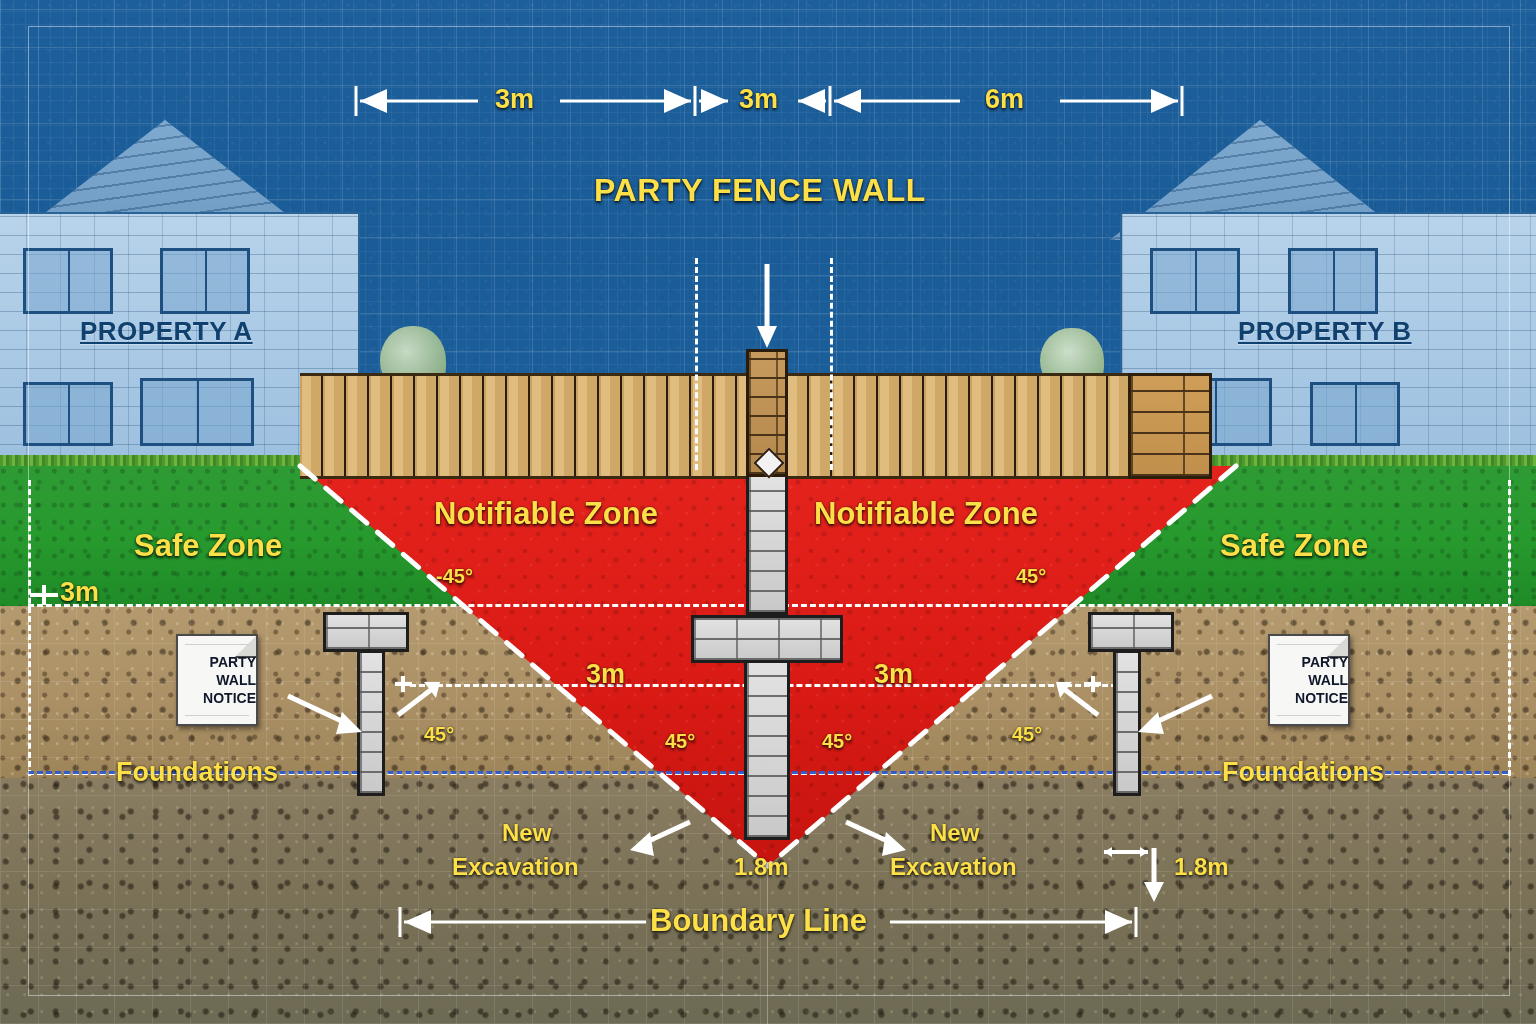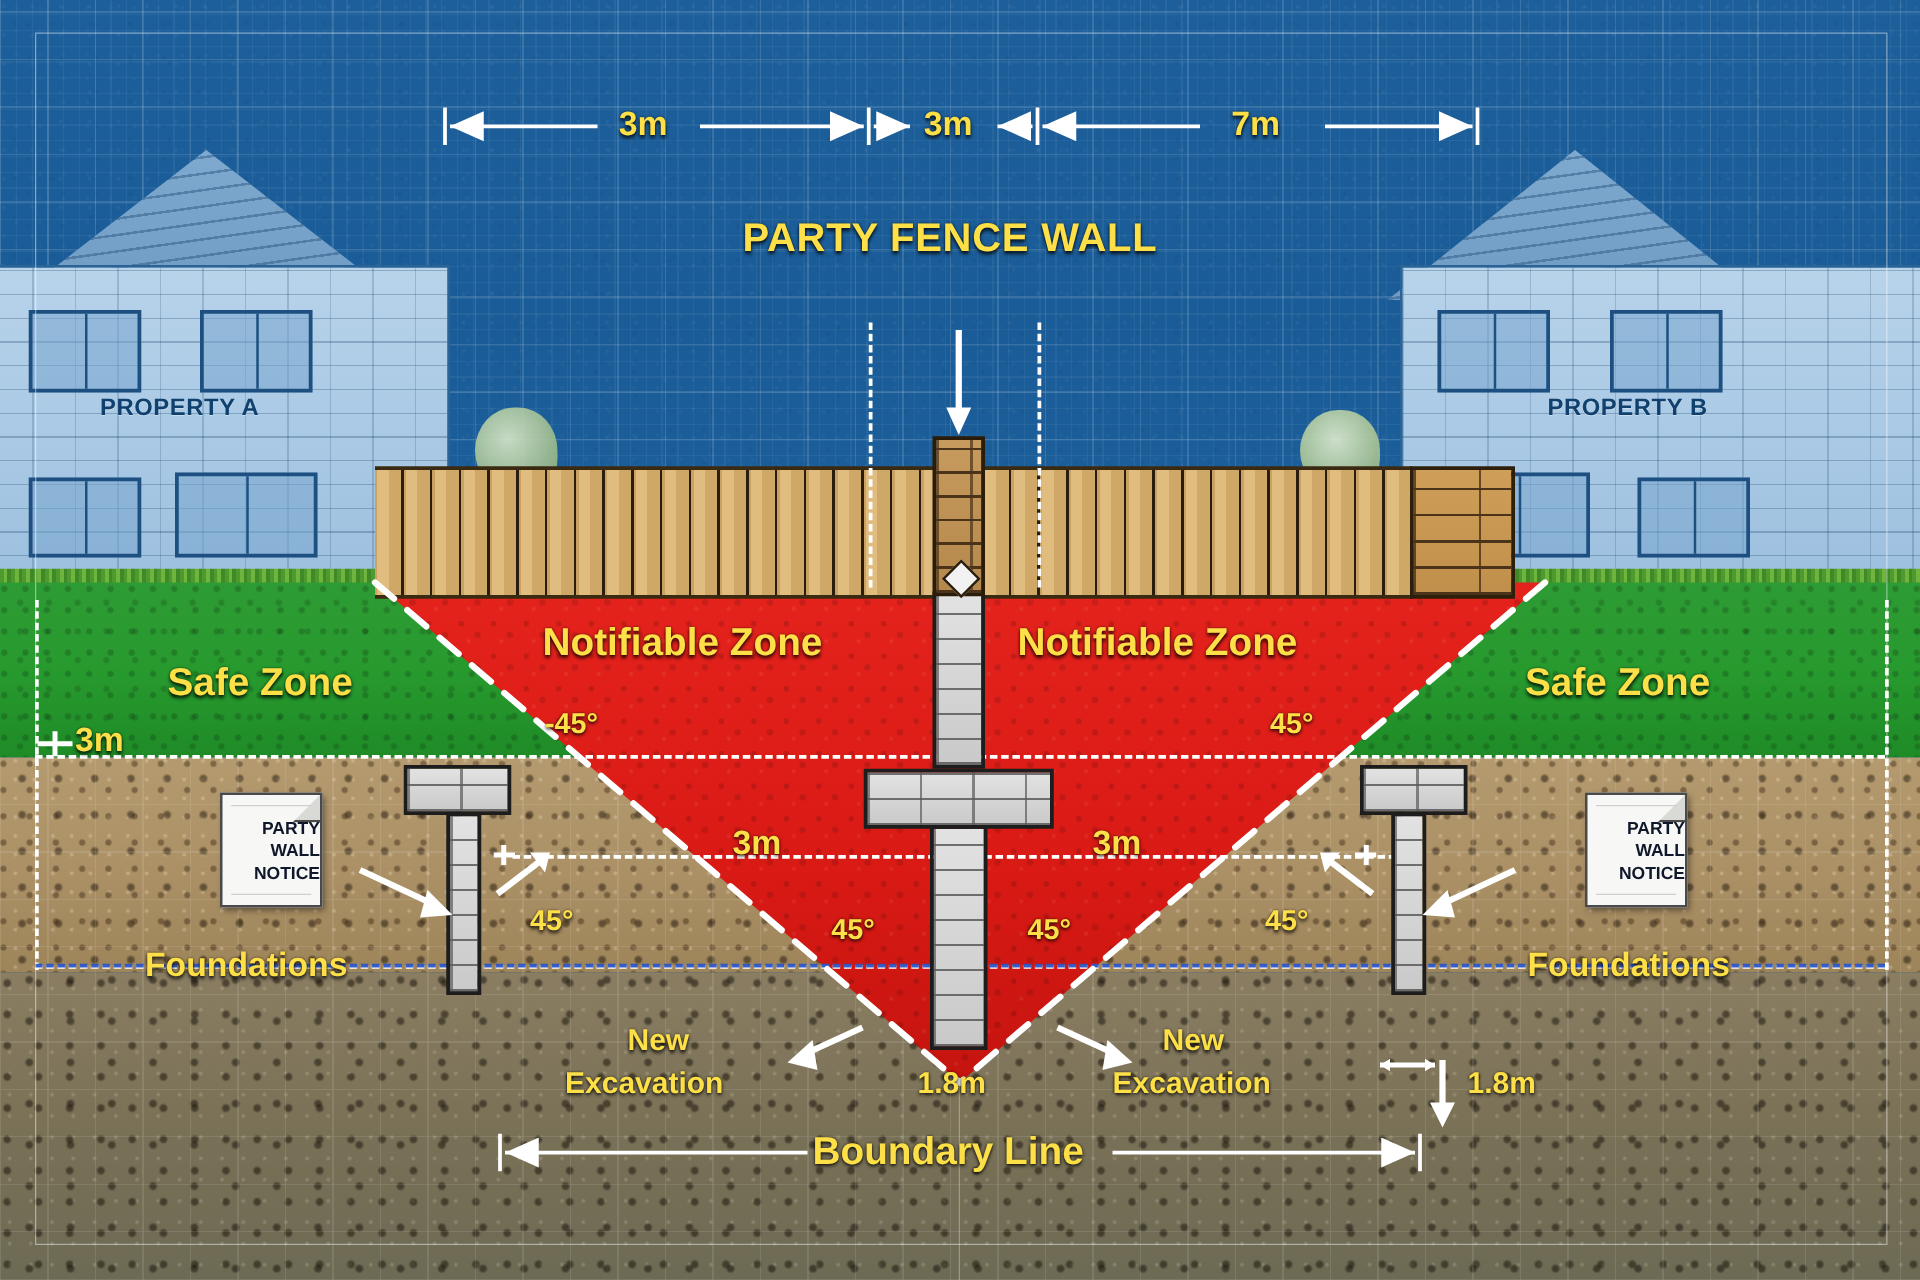--- a/index.html
+++ b/index.html
@@ -34,22 +34,22 @@
   .house{position:absolute;bottom:0;}
   .hbody{position:absolute;bottom:0;width:100%;
     background:
       repeating-linear-gradient(0deg, rgba(20,60,100,.28) 0 1px, transparent 1px 19px),
       repeating-linear-gradient(90deg, rgba(20,60,100,.2) 0 1px, transparent 1px 34px),
       linear-gradient(180deg,#b8d3ea 0%,#a8c8e4 60%,#9dc0df 100%);
     border:2px solid #2a6496;}
   .roof{position:absolute;width:100%;}
   .win{position:absolute;background:rgba(120,165,205,.55);border:3px solid #1d4f80;}
   .win:after{content:"";position:absolute;left:50%;top:0;bottom:0;width:2px;background:#1d4f80;}
-  .plabel{position:absolute;color:#10406e;font-weight:bold;font-size:19px;letter-spacing:.5px;
-    text-shadow:0 1px 0 rgba(255,255,255,.35);white-space:nowrap;}
+  .plabel{position:absolute;color:#10406e;font-weight:bold;font-size:26px;letter-spacing:.5px;
+    text-shadow:0 1px 0 rgba(255,255,255,.35);white-space:nowrap;text-decoration:underline;}
 
   
   .bush{position:absolute;border-radius:50% 50% 45% 55%;}
 
   
   #grass{left:0;top:455px;width:1536px;height:22px;
     background:repeating-linear-gradient(90deg,#4f9a2e 0 3px,#6fb53d 3px 6px,#3f8a26 6px 9px);}
   #safeband{left:0;top:466px;width:1536px;height:140px;
     background:
       radial-gradient(circle at 20% 30%, rgba(0,0,0,.18) 0 2px, transparent 3px),
@@ -105,21 +105,21 @@
       linear-gradient(180deg,#e2e2e2,#c9c9c9);
     border:3px solid #1d1d1d;box-sizing:border-box;}
 
   
   .wlbl{position:absolute;color:#fde047;font-weight:bold;white-space:nowrap;
     text-shadow:0 2px 3px rgba(0,0,0,.75),0 0 2px rgba(0,0,0,.6);}
   .title1{font-size:32px;letter-spacing:.6px;}
   .title2{font-size:23px;}
   .zone{font-size:31px;}
   .dim{font-size:27px;}
-  .ang{font-size:23px;}
+  .ang{font-size:20px;}
   .small{font-size:24px;}
 
   
   .dashH{position:absolute;height:0;border-top:3px dashed #fff;}
   .dashV{position:absolute;width:0;border-left:3px dashed #fff;}
   .dashdot{position:absolute;height:0;
     border-top:3px dashed #2b56c8;}
 
   
   .notice{position:absolute;width:78px;height:88px;background:#f7f7f5;
@@ -269,21 +269,21 @@
 
     <line x1="699" y1="101" x2="728" y2="101" stroke="#fff" stroke-width="3" marker-end="url(#ah)"></line>
     <line x1="826" y1="101" x2="798" y2="101" stroke="#fff" stroke-width="3" marker-end="url(#ah)"></line>
 
     <line x1="834" y1="101" x2="960" y2="101" stroke="#fff" stroke-width="3" marker-start="url(#ahs)"></line>
     <line x1="1060" y1="101" x2="1178" y2="101" stroke="#fff" stroke-width="3" marker-end="url(#ah)"></line>
   </svg>
 
   <span class="wlbl dim" style="left:495px;top:84px;">3m</span>
   <span class="wlbl dim" style="left:739px;top:84px;">3m</span>
-  <span class="wlbl dim" style="left:985px;top:84px;">7m</span>
+  <span class="wlbl dim" style="left:985px;top:84px;">6m</span>
 
   <span class="wlbl title1" style="left:594px;top:172px;">PARTY FENCE WALL</span>
 
   <svg width="1536" height="1024" style="z-index:9;">
     <line x1="767" y1="264" x2="767" y2="330" stroke="#fff" stroke-width="5"></line>
     <path d="M757,326 L767,348 L777,326 z" fill="#fff"></path>
   </svg>
 
   <span class="wlbl zone" style="left:434px;top:496px;z-index:10;">Notifiable Zone</span>
   <span class="wlbl zone" style="left:814px;top:496px;z-index:10;">Notifiable Zone</span>

